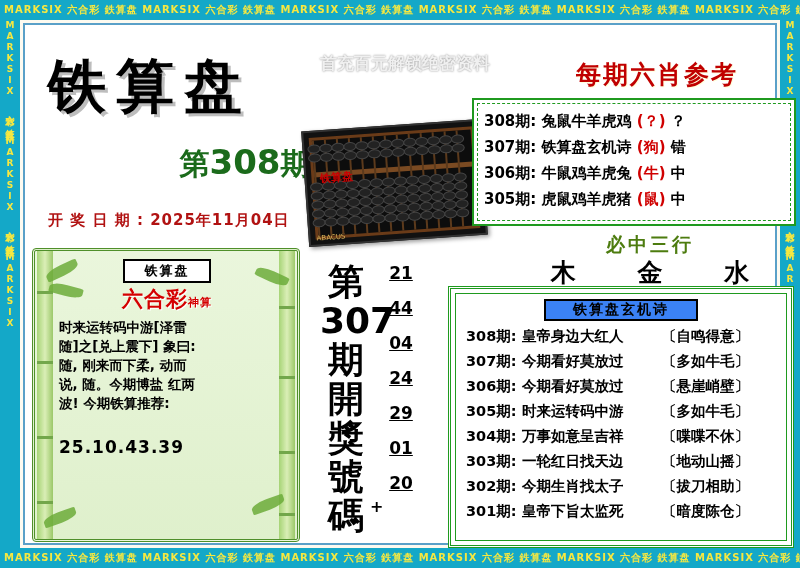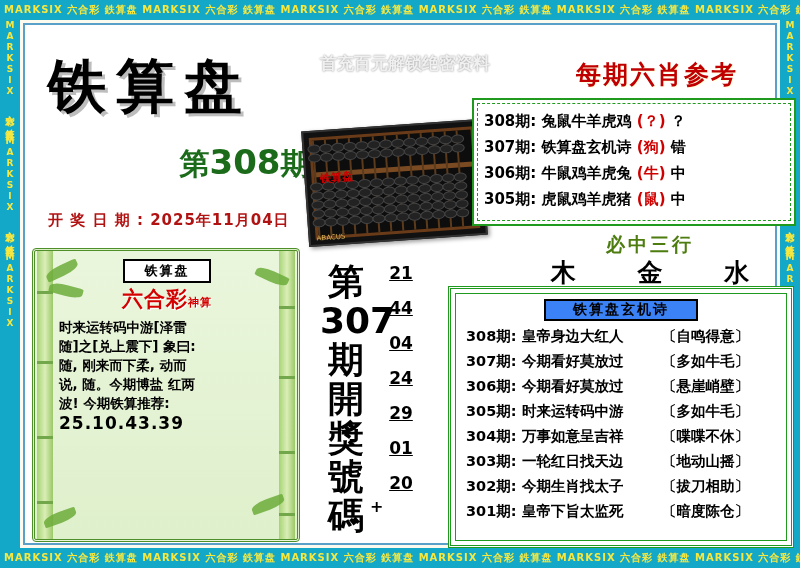--- a/index.html
+++ b/index.html
@@ -93,21 +93,21 @@
   }
   #red-logo{
     text-align:center;font-size:21px;font-weight:bold;color:#d40000;
     margin-top:2px;letter-spacing:1px;text-shadow:1px 1px 0 #fff;
   }
   #red-logo .sm{font-size:11px;}
   #poem{
     margin-top:5px;font-size:13.5px;font-weight:bold;color:#000;
     line-height:19px;text-align:left;
   }
-  #rec-nums{font-size:17px;font-weight:bold;color:#000;letter-spacing:1px;}
+  #rec-nums{font-size:17px;font-weight:bold;color:#000;letter-spacing:1px;margin-top:24px;}
   
   #vtext{
     position:absolute;left:300px;top:242px;width:52px;height:280px;
     font-size:36px;font-weight:bold;color:#000;
     text-align:center;line-height:39px;
     letter-spacing:0;
   }
   
   #numcol{
     position:absolute;left:352px;top:236px;width:54px;height:290px;

